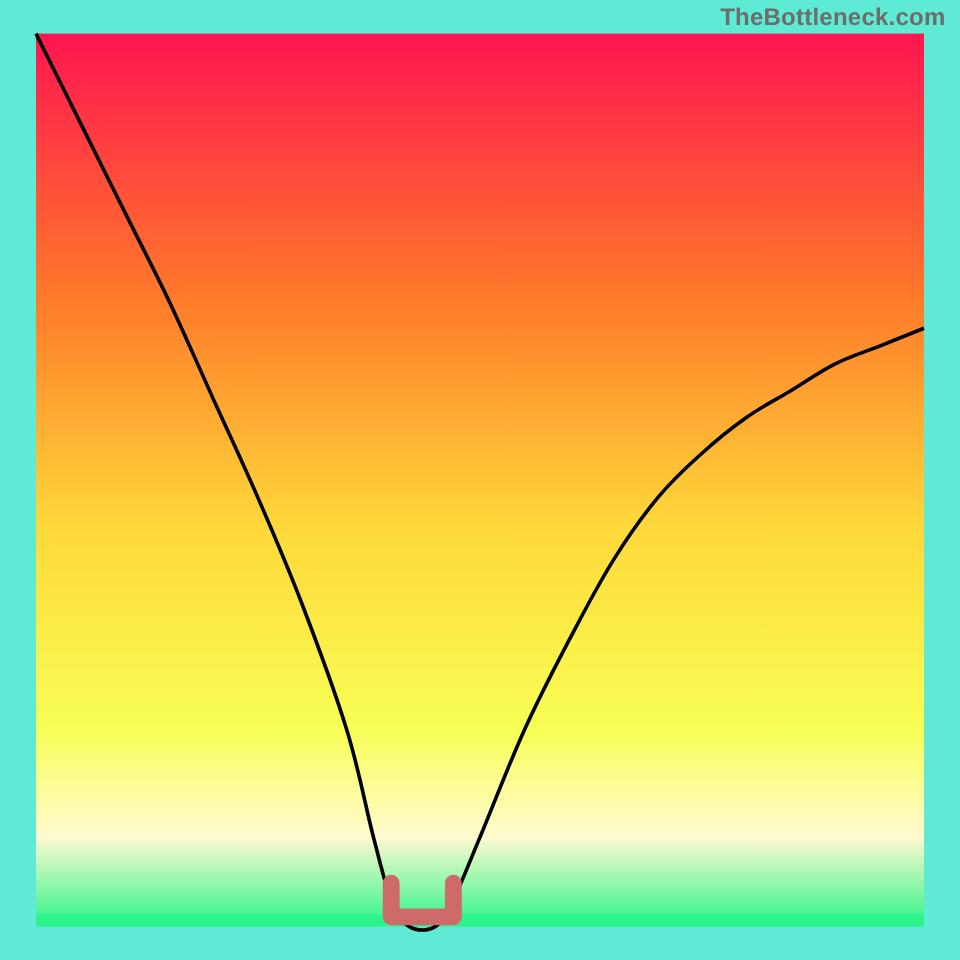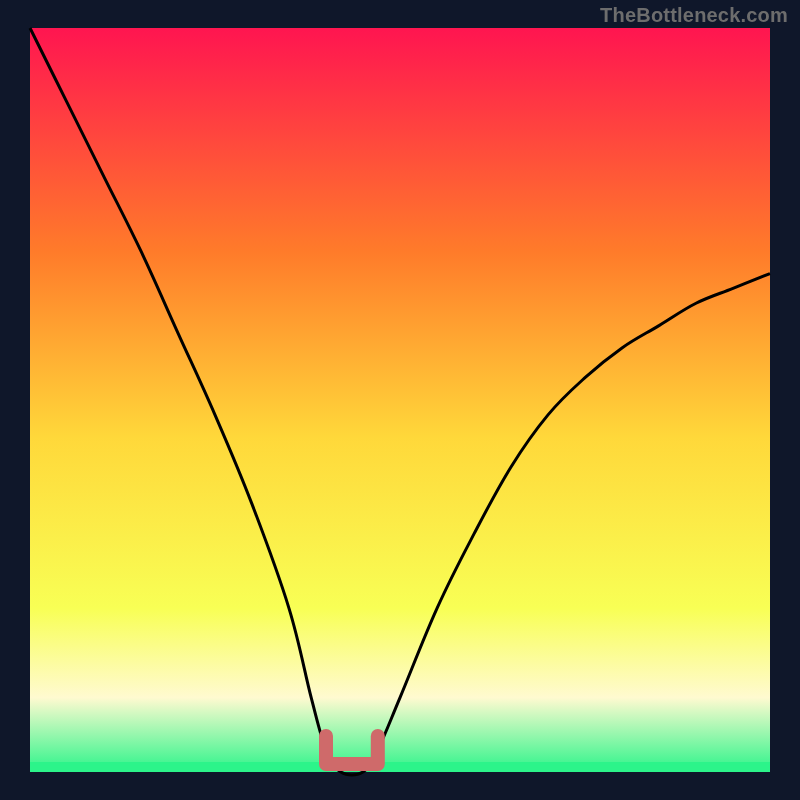--- a/index.html
+++ b/index.html
@@ -8,21 +8,21 @@
     width: 800px;
     height: 800px;
     background: #000;
     overflow: hidden;
     font-family: Arial, Helvetica, sans-serif;
   }
   .frame {
     position: relative;
     width: 800px;
     height: 800px;
-    background: #0f172a;
+    background: #5eead4;
   }
   .watermark {
     position: absolute;
     top: 4px;
     right: 12px;
     color: #6d6d6d;
     font-size: 20px;
     font-weight: 600;
     letter-spacing: 0.2px;
     z-index: 10;

